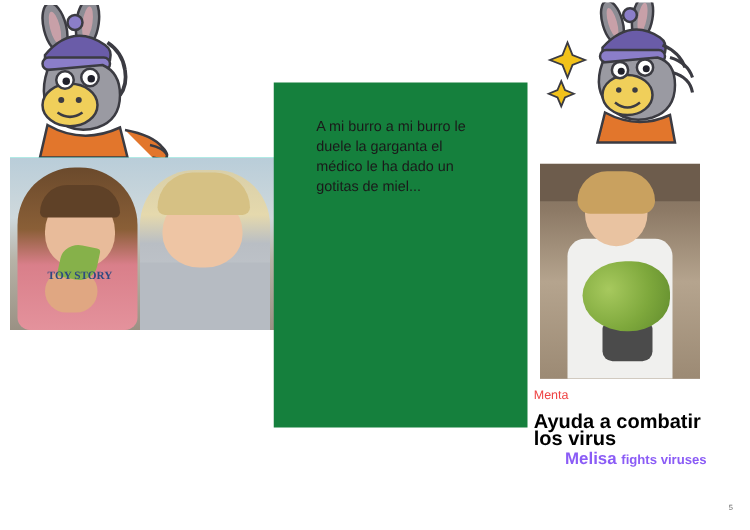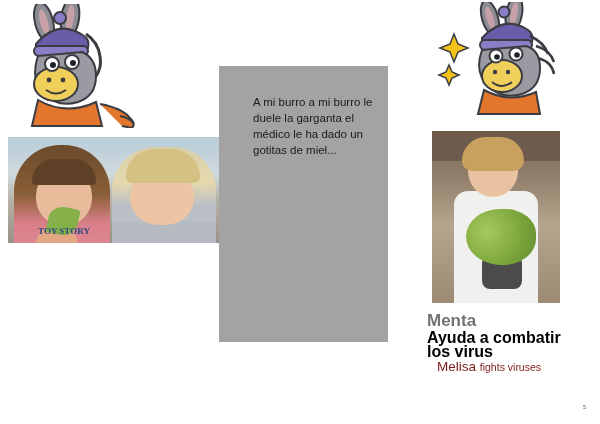--- a/index.html
+++ b/index.html
@@ -33,23 +33,23 @@
     left: 432px;
     top: 2px;
     width: 150px;
     height: 118px;
   }
 
   
   .photo-kids {
     position: absolute;
     left: 8px;
-    top: 137px;
+    top: 126px;
     width: 212px;
-    height: 106px;
+    height: 138px;
     overflow: hidden;
     background: #5eead4;
   }
   .kids-sky {
     position: absolute;
     inset: 0;
     background: linear-gradient(180deg,#b9cdd9 0%, #cfd9dc 35%, #b6b2a6 60%, #9a9184 100%);
   }
   .kid-girl {
     position: absolute;
@@ -144,23 +144,23 @@
     font-weight: bold;
     line-height: 12px;
     text-align: center;
   }
 
   
   .yellow-panel {
     position: absolute;
     left: 219px;
     top: 66px;
-    width: 169px;
+    width: 203px;
     height: 276px;
-    background: #a3a3a3;
+    background: #15803d;
   }
   .yellow-panel p {
     margin: 0;
     color: #1a1a1a;
     font-size: 11.5px;
     line-height: 16px;
     font-family: "Liberation Sans", sans-serif;
   }
   .panel-text-es {
     position: absolute;
@@ -242,43 +242,43 @@
     height: 30px;
     background: #4b4b4b;
     border-radius: 4px 4px 8px 8px;
   }
 
   
   .caption-menta {
     position: absolute;
     left: 427px;
     top: 311px;
-    color: #737373;
-    font-size: 17px;
-    font-weight: bold;
+    color: #ef4444;
+    font-size: 10px;
+    font-weight: normal;
     font-family: "Liberation Sans", sans-serif;
   }
   .caption-ayuda {
     position: absolute;
     left: 427px;
     top: 331px;
     width: 150px;
     color: #000000;
     font-size: 16px;
     font-weight: bold;
     line-height: 14px;
     font-family: "Liberation Sans", sans-serif;
   }
   .caption-melisa {
     position: absolute;
-    left: 437px;
+    left: 452px;
     top: 359px;
-    color: #7f1d1d;
+    color: #8b5cf6;
     font-size: 13.5px;
-    font-weight: normal;
+    font-weight: bold;
     font-family: "Liberation Sans", sans-serif;
   }
   .caption-melisa .small {
     font-size: 10.5px;
   }
 
   
   .page-number {
     position: absolute;
     left: 583px;

